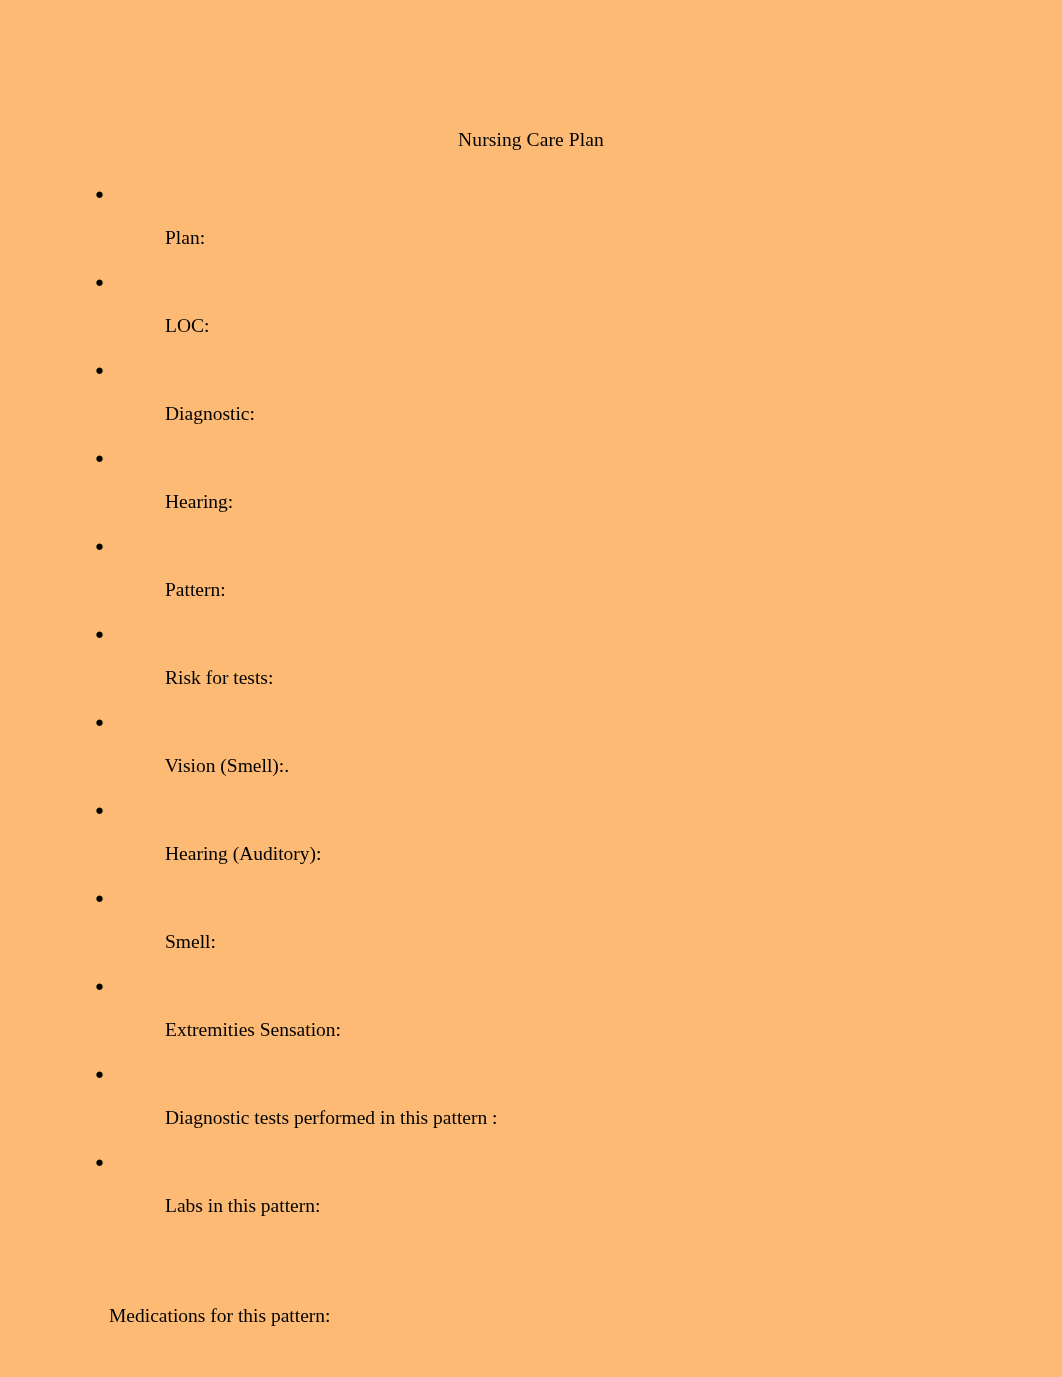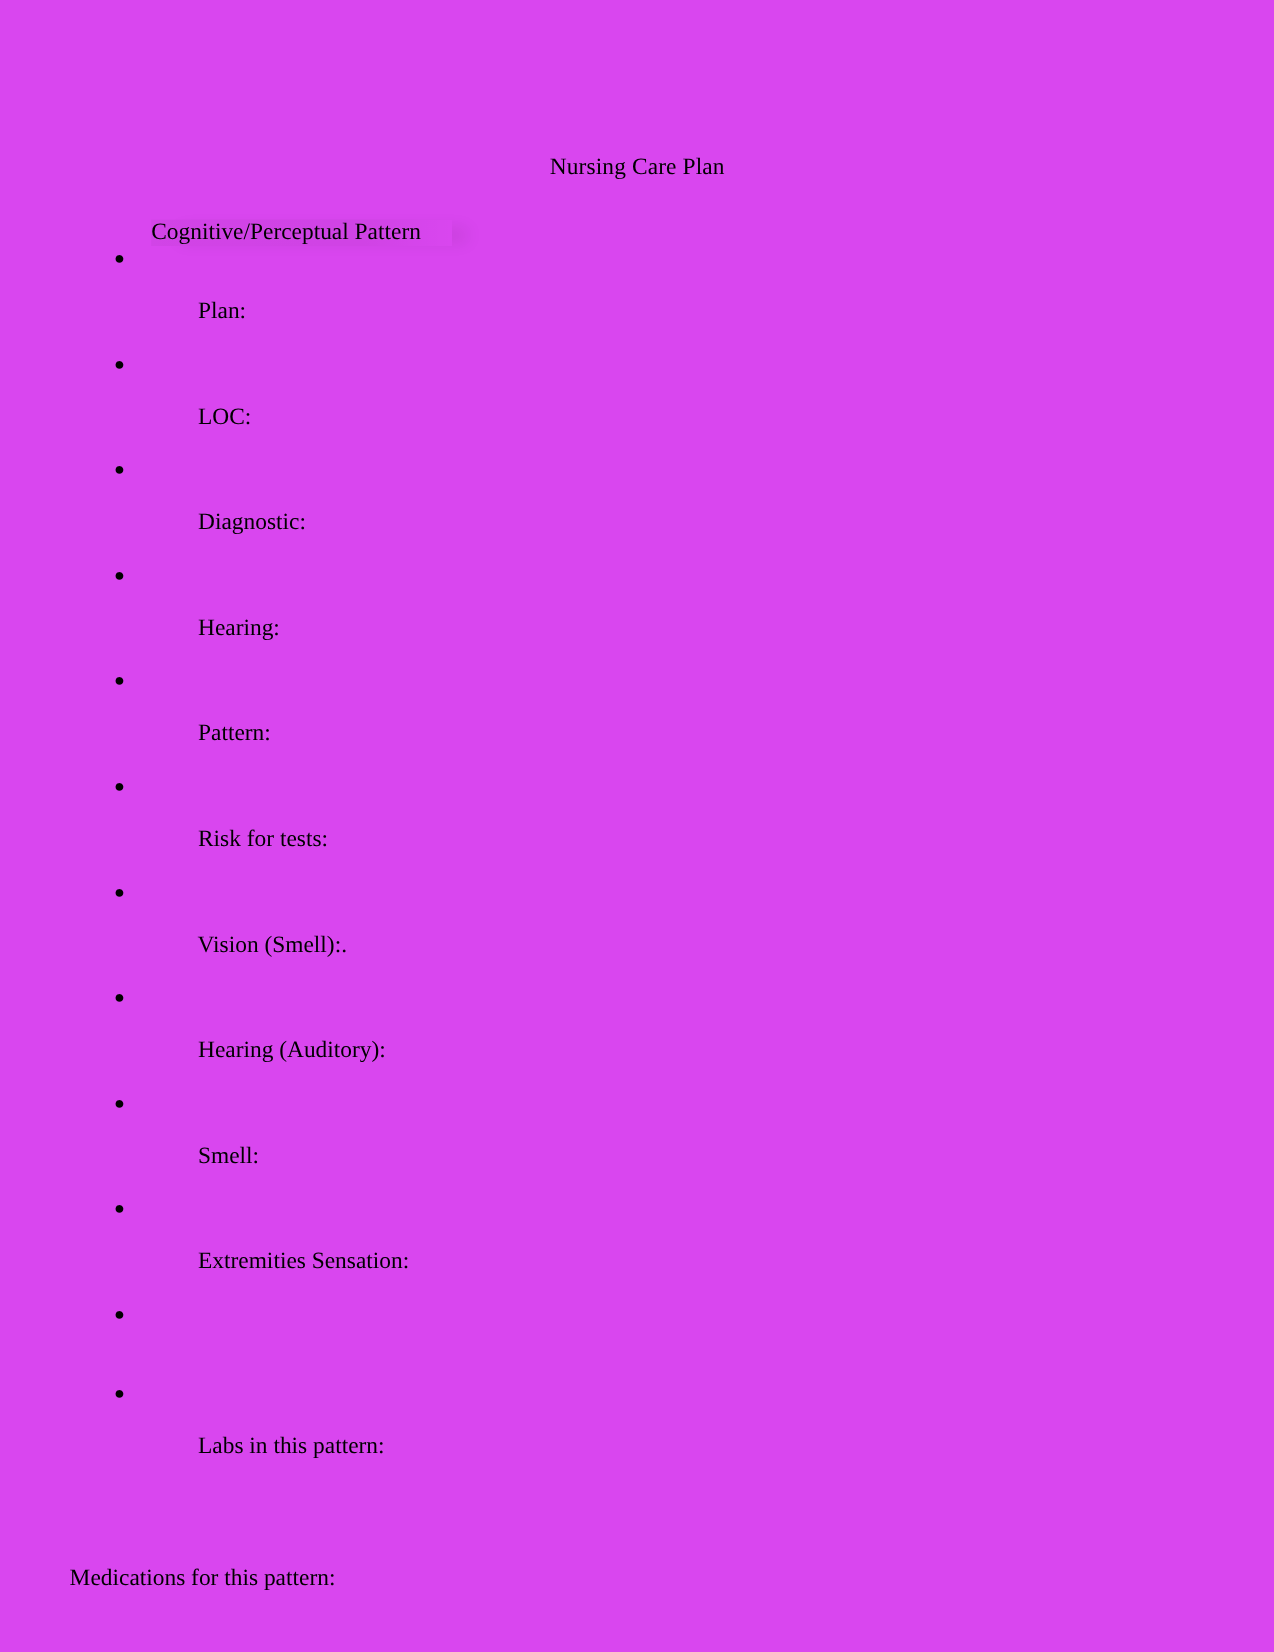--- a/index.html
+++ b/index.html
@@ -12,21 +12,21 @@
     height: 1377px;
     position: relative;
     font-family: "Liberation Serif", "DejaVu Serif", serif;
     color: #000000;
     -webkit-font-smoothing: antialiased;
   }
 
   .page {
     position: absolute;
     inset: 0;
-    background: #d946ef;
+    background: #fdba74;
     overflow: hidden;
   }
 
   
   .doc-title {
     position: absolute;
     top: 128px;
     left: 0;
     width: 1062px;
     text-align: center;
@@ -68,21 +68,21 @@
                 rgba(0,0,0,0.0) 100%);
     box-shadow: 18px 2px 14px -6px rgba(0,0,0,0.10);
     padding-right: 26px;
     margin-right: -26px;
   }
 
   
   .para {
     font-size: 19.5px;
     line-height: 22px;
-    padding-left: 58px;
+    padding-left: 109px;
     margin: 0;
     white-space: pre;
   }
 
   
   ul.bullets {
     list-style: none;
     margin: 0;
     padding: 0;
   }
@@ -111,23 +111,20 @@
 </head>
 <body>
 
 <div class="page">
 
   <div class="doc-title">Nursing Care Plan</div>
 
   <div class="body-block">
 
 
-    <div class="pattern-heading">
-      <span class="halo">Cognitive/Perceptual Pattern</span>
-    </div>
 
     <ul class="bullets">
       <li>
         <span class="bullet-dot">●</span>
         <span>Plan:</span>
       </li>
       <li>
         <span class="bullet-dot">●</span>
         <span>LOC:</span>
       </li>
@@ -158,20 +155,21 @@
       <li>
         <span class="bullet-dot">●</span>
         <span>Smell:</span>
       </li>
       <li>
         <span class="bullet-dot">●</span>
         <span>Extremities Sensation:</span>
       </li>
       <li>
         <span class="bullet-dot">●</span>
+        <span>Diagnostic tests performed in this pattern :</span>
       </li>
       <li>
         <span class="bullet-dot">●</span>
         <span>Labs in this pattern:</span>
       </li>
     </ul>
 
     <div class="gap-3"></div>
 
     <div class="para">Medications for this pattern:</div>

